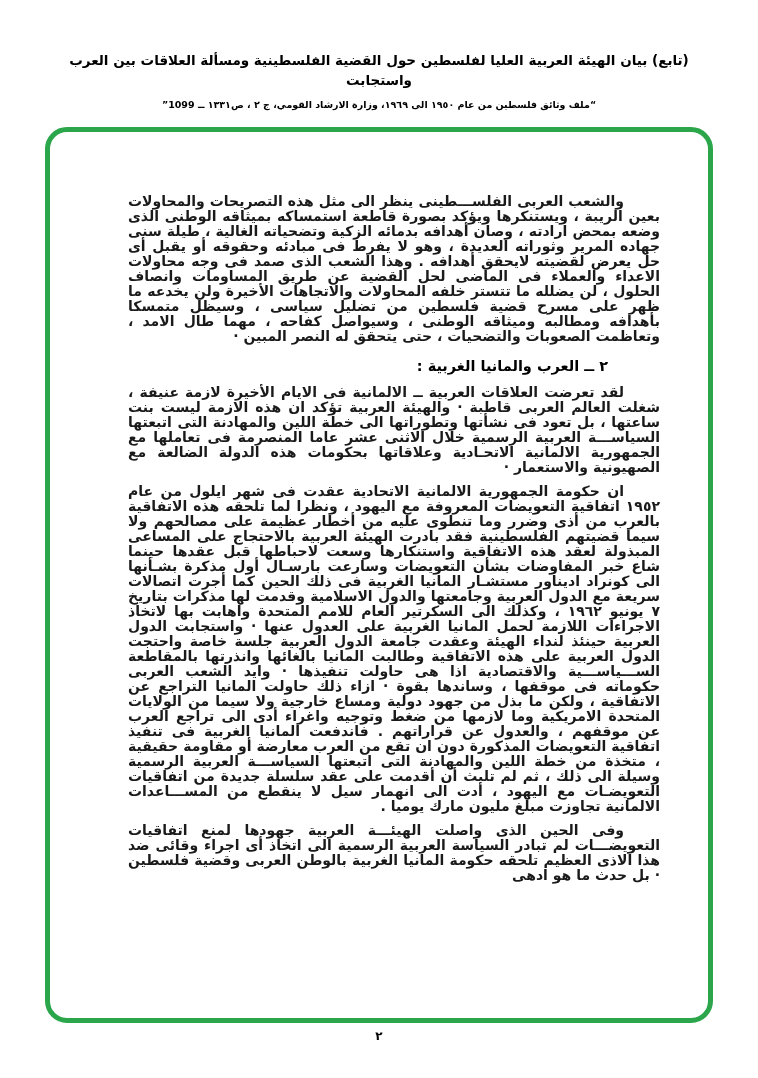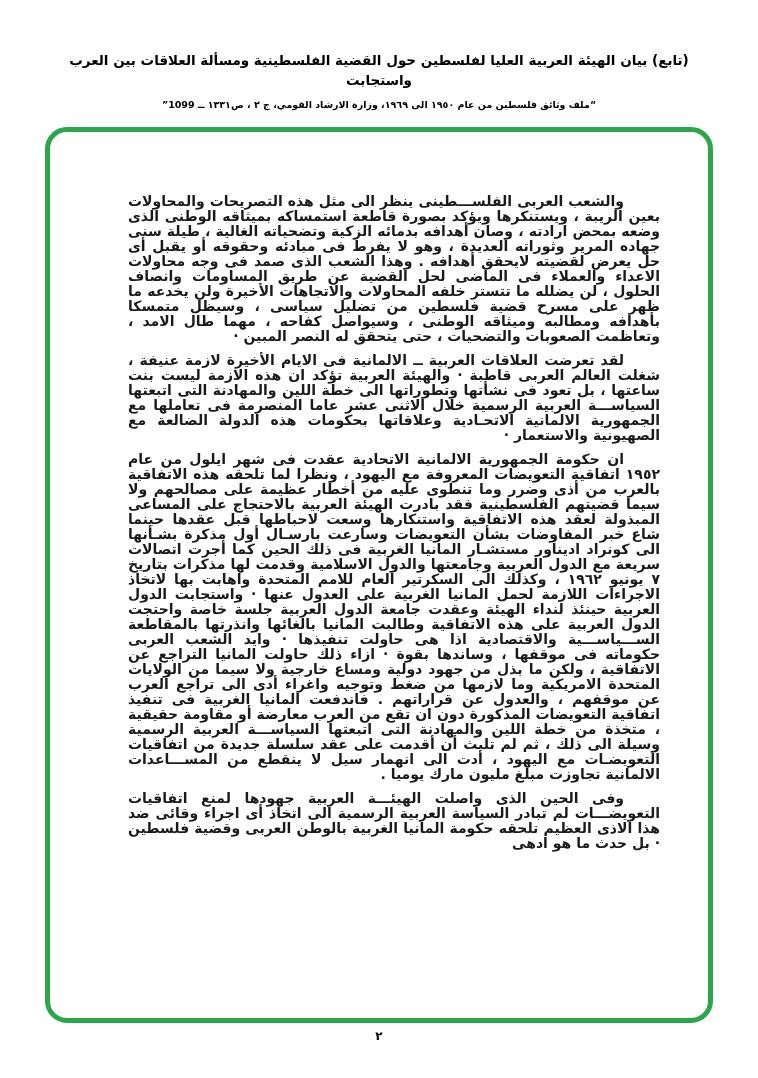--- a/index.html
+++ b/index.html
@@ -87,20 +87,21 @@
 <div class="page">
 
   <header class="doc-header">
     <div class="doc-title">(تابع) بيان الهيئة العربية العليا لفلسطين حول القضية الفلسطينية ومسألة العلاقات بين العرب واستجابت</div>
     <div class="doc-source">“ملف وثائق فلسطين من عام ١٩٥٠ الى ١٩٦٩، وزارة الارشاد القومي، ج ٢ ، ص١٣٣١ ــ 1099”</div>
   </header>
 
   <div class="frame" style="border-color: rgb(43, 166, 75);">
     <div class="doc-body">
       <p>والشعب العربى الفلســـطينى ينظر الى مثل هذه التصريحات والمحاولات بعين الريبة ، ويستنكرها ويؤكد بصورة قاطعة استمساكه بميثاقه الوطنى الذى وضعه بمحض ارادته ، وصان أهدافه بدمائه الزكية وتضحياته الغالية ، طيلة سنى جهاده المرير وثوراته العديدة ، وهو لا يفرط فى مبادئه وحقوقه أو يقبل أى حل يعرض لقضيته لايحقق أهدافه . وهذا الشعب الذى صمد فى وجه محاولات الاعداء والعملاء فى الماضى لحل القضية عن طريق المساومات وانصاف الحلول ، لن يضلله ما تتستر خلفه المحاولات والاتجاهات الأخيرة ولن يخدعه ما ظهر على مسرح قضية فلسطين من تضليل سياسى ، وسيظل متمسكا بأهدافه ومطالبه وميثاقه الوطنى ، وسيواصل كفاحه ، مهما طال الامد ، وتعاظمت الصعوبات والتضحيات ، حتى يتحقق له النصر المبين ·</p>
+      <h3 class="section-heading">٢ ــ العرب والمانيا الغربية :</h3>
       <p>لقد تعرضت العلاقات العربية ــ الالمانية فى الايام الأخيرة لازمة عنيفة ، شغلت العالم العربى قاطبة · والهيئة العربية تؤكد ان هذه الازمة ليست بنت ساعتها ، بل تعود فى نشأتها وتطوراتها الى خطة اللين والمهادنة التى اتبعتها السياســـة العربية الرسمية خلال الاثنى عشر عاما المنصرمة فى تعاملها مع الجمهورية الالمانية الاتحـادية وعلاقاتها بحكومات هذه الدولة الضالعة مع الصهيونية والاستعمار ·</p>
       <p>ان حكومة الجمهورية الالمانية الاتحادية عقدت فى شهر ايلول من عام ١٩٥٢ اتفاقية التعويضات المعروفة مع اليهود ، ونظرا لما تلحقه هذه الاتفاقية بالعرب من أذى وضرر وما تنطوى عليه من أخطار عظيمة على مصالحهم ولا سيما قضيتهم الفلسطينية فقد بادرت الهيئة العربية بالاحتجاج على المساعى المبذولة لعقد هذه الاتفاقية واستنكارها وسعت لاحباطها قبل عقدها حينما شاع خبر المفاوضات بشأن التعويضات وسارعت بارسـال أول مذكرة بشـأنها الى كونراد اديناور مستشـار المانيا الغربية فى ذلك الحين كما أجرت اتصالات سريعة مع الدول العربية وجامعتها والدول الاسلامية وقدمت لها مذكرات بتاريخ ٧ يونيو ١٩٦٢ ، وكذلك الى السكرتير العام للامم المتحدة واهابت بها لاتخاذ الاجراءات اللازمة لحمل المانيا الغربية على العدول عنها · واستجابت الدول العربية حينئذ لنداء الهيئة وعقدت جامعة الدول العربية جلسة خاصة واحتجت الدول العربية على هذه الاتفاقية وطالبت المانيا بالغائها وانذرتها بالمقاطعة الســـياســـية والاقتصادية اذا هى حاولت تنفيذها · وايد الشعب العربى حكوماته فى موقفها ، وساندها بقوة · ازاء ذلك حاولت المانيا التراجع عن الاتفاقية ، ولكن ما بذل من جهود دولية ومساع خارجية ولا سيما من الولايات المتحدة الامريكية وما لازمها من ضغط وتوجيه واغراء أدى الى تراجع العرب عن موقفهم ، والعدول عن قراراتهم . فاندفعت المانيا الغربية فى تنفيذ اتفاقية التعويضات المذكورة دون ان تقع من العرب معارضة أو مقاومة حقيقية ، متخذة من خطة اللين والمهادنة التى اتبعتها السياســـة العربية الرسمية وسيلة الى ذلك ، ثم لم تلبث أن أقدمت على عقد سلسلة جديدة من اتفاقيات التعويضـات مع اليهود ، أدت الى انهمار سيل لا ينقطع من المســـاعدات الالمانية تجاوزت مبلغ مليون مارك يوميا .</p>
       <p>وفى الحين الذى واصلت الهيئـــة العربية جهودها لمنع اتفاقيات التعويضـــات لم تبادر السياسة العربية الرسمية الى اتخاذ أى اجراء وقائى ضد هذا الاذى العظيم تلحقه حكومة المانيا الغربية بالوطن العربى وقضية فلسطين · بل حدث ما هو ادهى</p>
     </div>
   </div>
 
   <div class="page-number">٢</div>
 
 </div>
 

